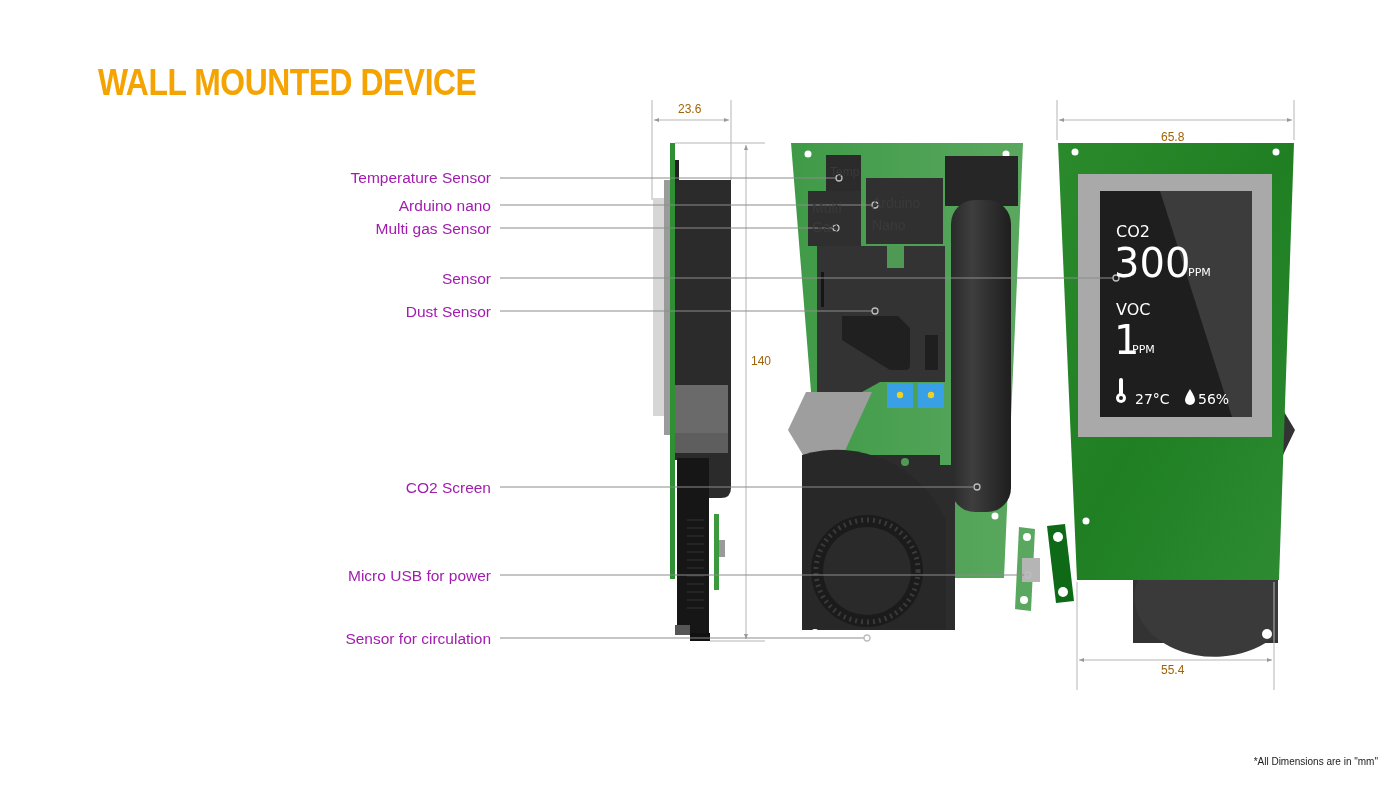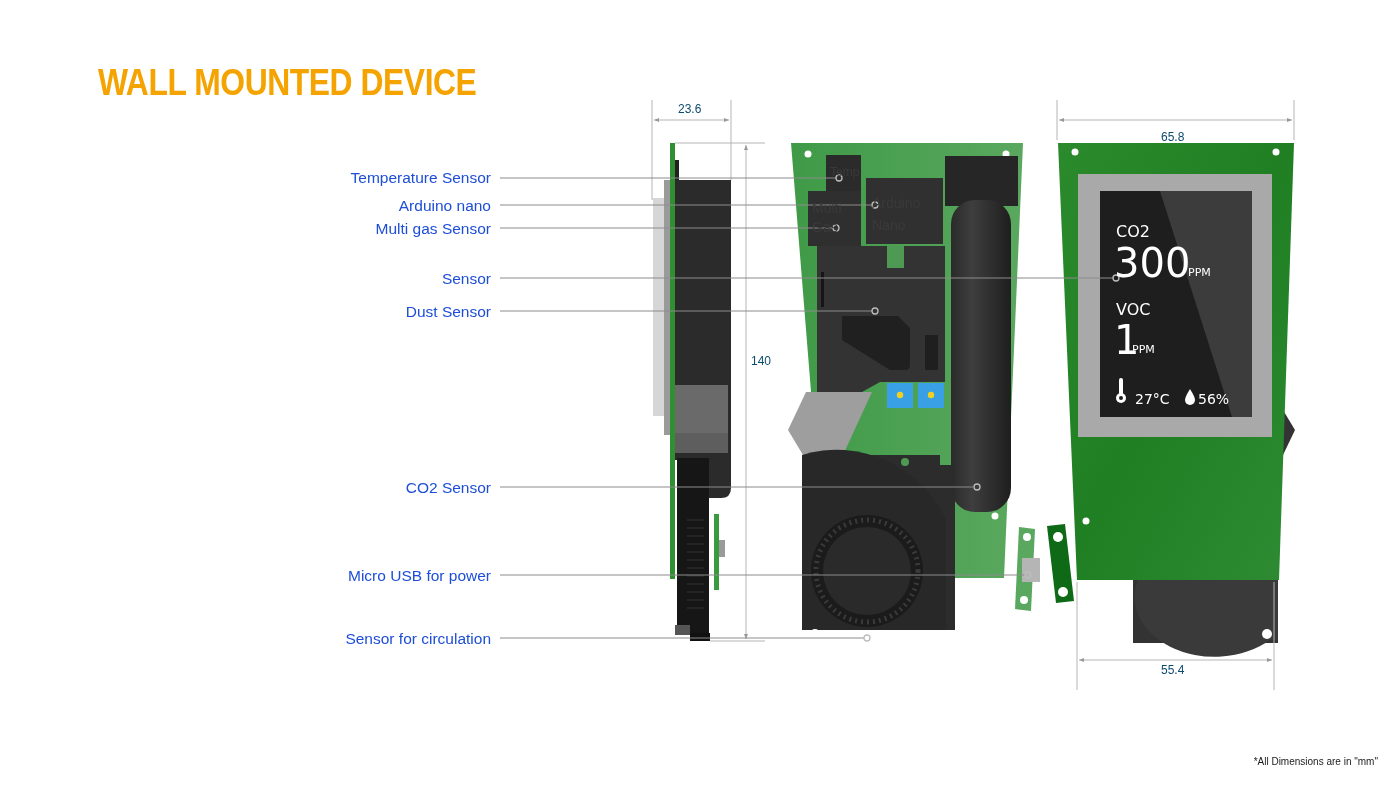--- a/index.html
+++ b/index.html
@@ -1,33 +1,33 @@
 <!DOCTYPE html>
 <html><head>
 <meta charset="utf-8">
 <style>
   html, body { margin:0; padding:0; background:#ffffff; }
   body { width:1400px; height:788px; position:relative; overflow:hidden; font-family:"Liberation Sans", sans-serif; color:#1a1a1a; }
   .title { position:absolute; left:98px; top:62px; font-family:"Liberation Sans", sans-serif; font-weight:bold; font-size:37px; letter-spacing:-0.5px; transform:scaleX(0.86); transform-origin:left top; }
-  .label { position:absolute; right:909px; font-size:15.5px; color:#1d4ed8; white-space:nowrap; line-height:18px; }
-  .dim { position:absolute; font-size:12px; color:#0c4a6e; }
+  .label { position:absolute; right:909px; font-size:15.5px; color:#a21caf; white-space:nowrap; line-height:18px; }
+  .dim { position:absolute; font-size:12px; color:#a16207; }
   .footnote { position:absolute; right:22px; top:756px; font-size:10px; color:#1a1a1a; }
   svg.art { position:absolute; left:0; top:0; }
 </style>
 </head>
 <body>
 
 <div class="title" style="color:#F5A300;">WALL MOUNTED DEVICE</div>
 
 <div class="label" style="top:169px;">Temperature Sensor</div>
 <div class="label" style="top:197px;">Arduino nano</div>
 <div class="label" style="top:220px;">Multi gas Sensor</div>
 <div class="label" style="top:270px;">Sensor</div>
 <div class="label" style="top:303px;text-align:center;">Dust Sensor</div>
-<div class="label" style="top:479px;">CO2 Sensor</div>
+<div class="label" style="top:479px;">CO2 Screen</div>
 <div class="label" style="top:567px;">Micro USB for power</div>
 <div class="label" style="top:630px;">Sensor for circulation</div>
 
 <svg class="art" width="1400" height="788" viewBox="0 0 1400 788">
   <defs>
     <linearGradient id="pcbGrad" x1="0" y1="0" x2="1" y2="0">
       <stop offset="0" stop-color="#3f9a47"></stop>
       <stop offset="1" stop-color="#5aa85f"></stop>
     </linearGradient>
     <linearGradient id="pcbFront" x1="0" y1="0" x2="1" y2="1">

